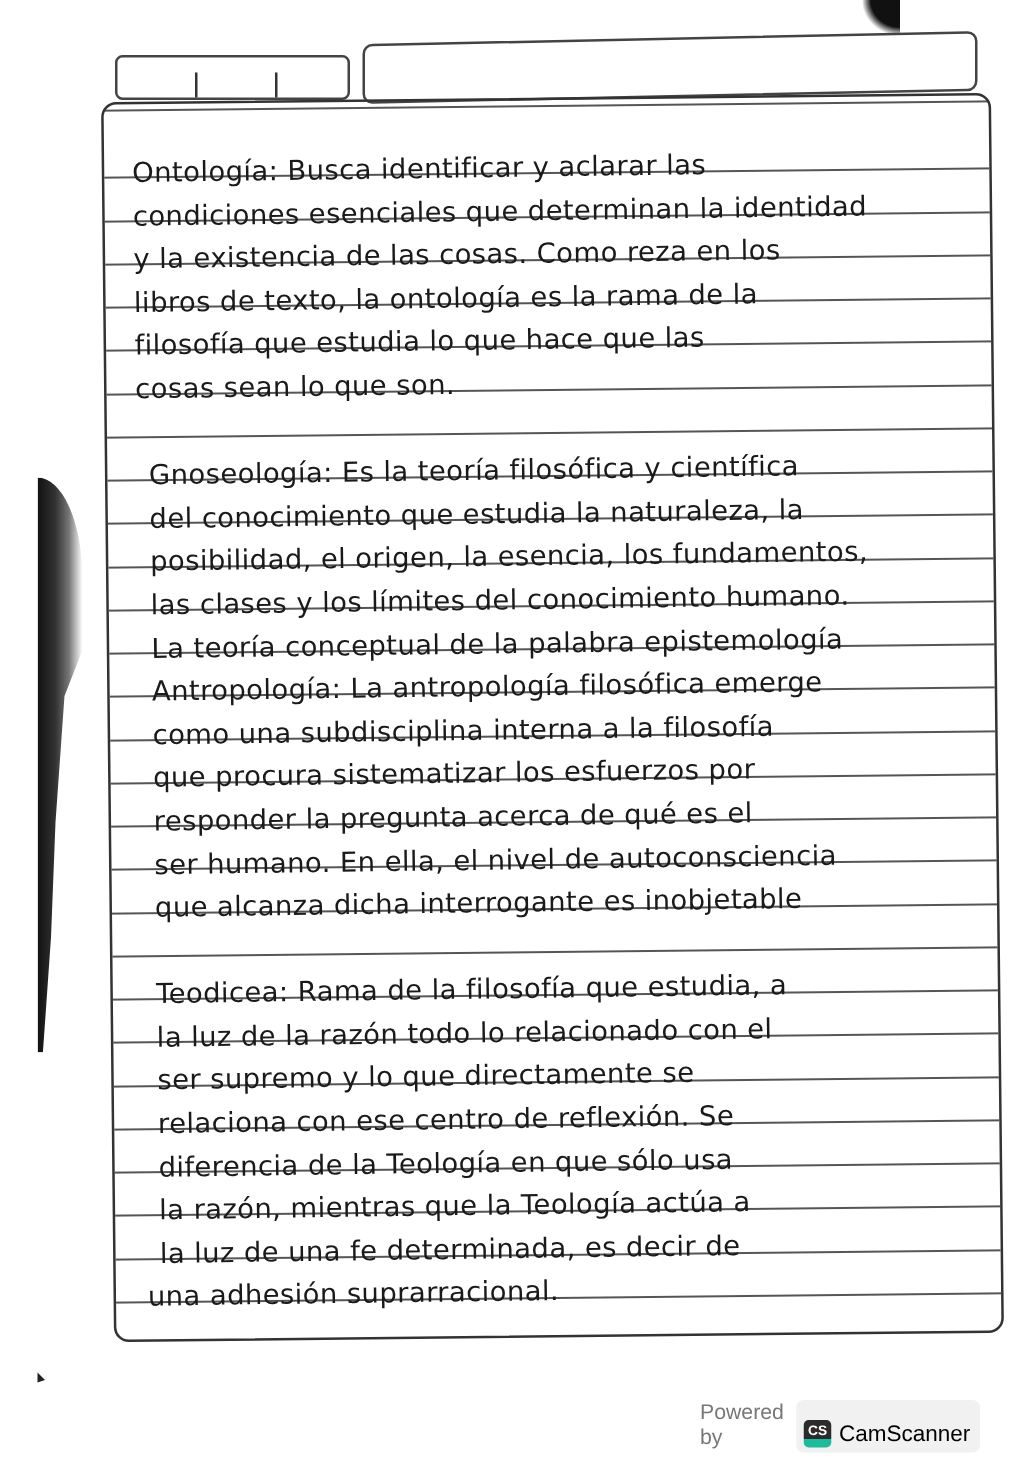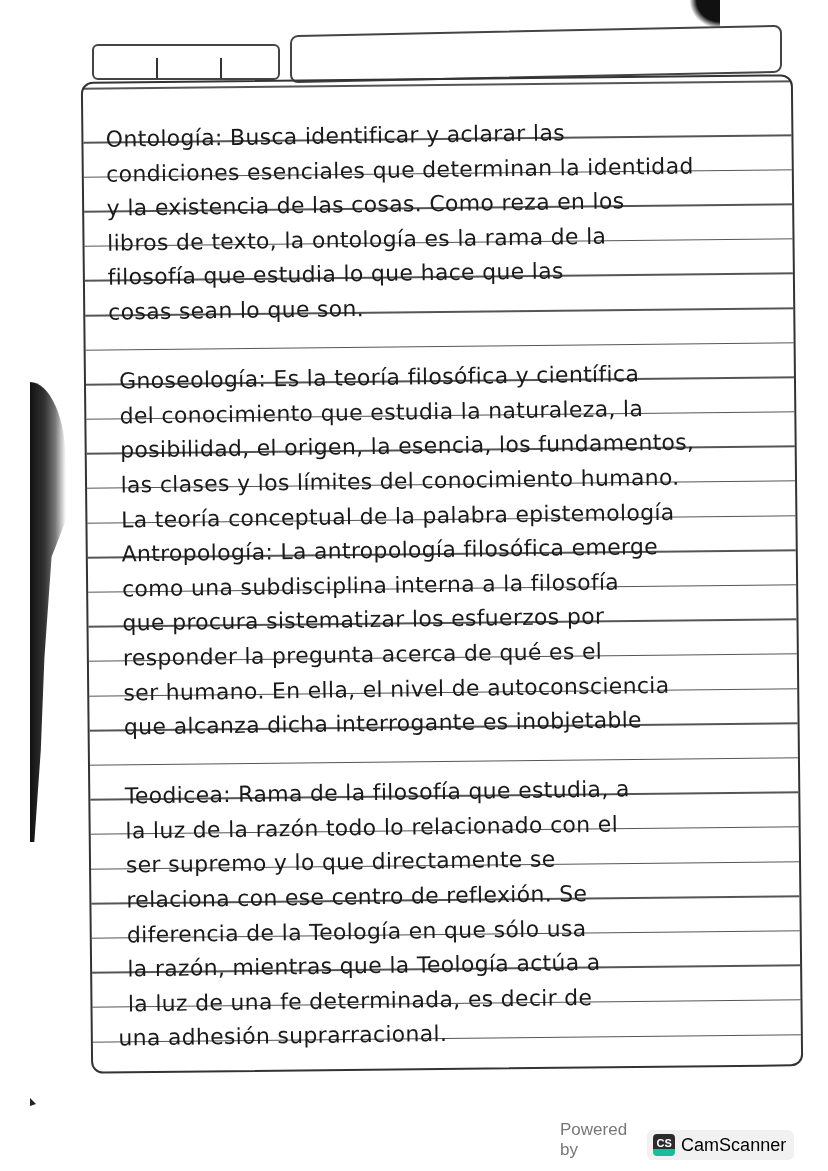--- a/index.html
+++ b/index.html
@@ -76,30 +76,30 @@
     color: #1a1a1a;
     letter-spacing: 0.3px;
   }
   .section { margin: 0; }
   .section + .section { margin-top: 34.6px; }
   .line { display: block; white-space: nowrap; }
   .indent { padding-left: 10px; }
   
   .footer {
     position: absolute; left: 560px; top: 1120px;
-    display: flex; align-items: flex-end; gap: 20px;
+    display: flex; align-items: flex-start; gap: 10px;
   }
   .powered {
     font-family: "Liberation Sans", sans-serif;
     font-size: 17px; color: #777;
   }
   .badge {
     display: flex; align-items: center; gap: 6px;
     background: #f1f1f1; border-radius: 6px;
-    padding: 4px 8px 4px 6px;
+    padding: 16px 8px 4px 6px;
   }
   .cs-logo {
     width: 22px; height: 22px; border-radius: 4px;
     background: linear-gradient(180deg, #2b2b2b 0%, #2b2b2b 70%, #19bc9b 70%, #19bc9b 100%);
     color: #fff; font-family: "Liberation Sans", sans-serif;
     font-size: 11px; font-weight: bold;
     display: flex; align-items: center; justify-content: center;
     line-height: 1;
     padding-bottom: 3px; box-sizing: border-box;
   }

